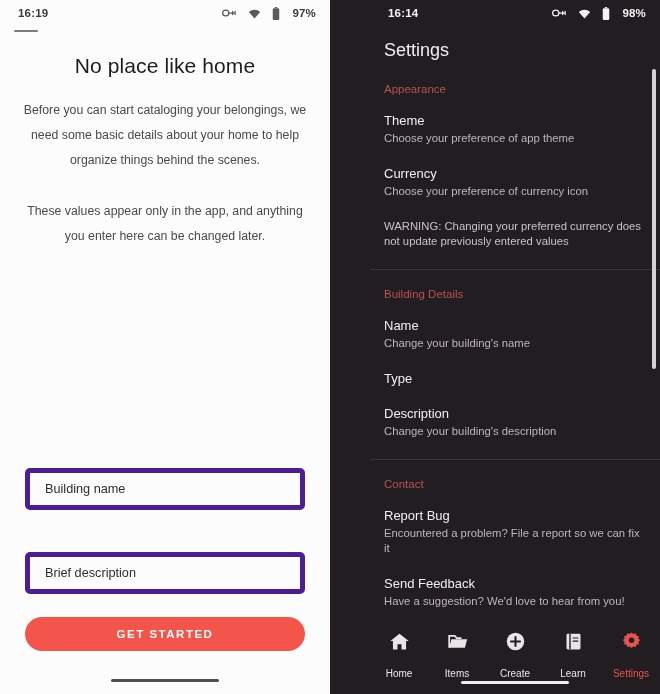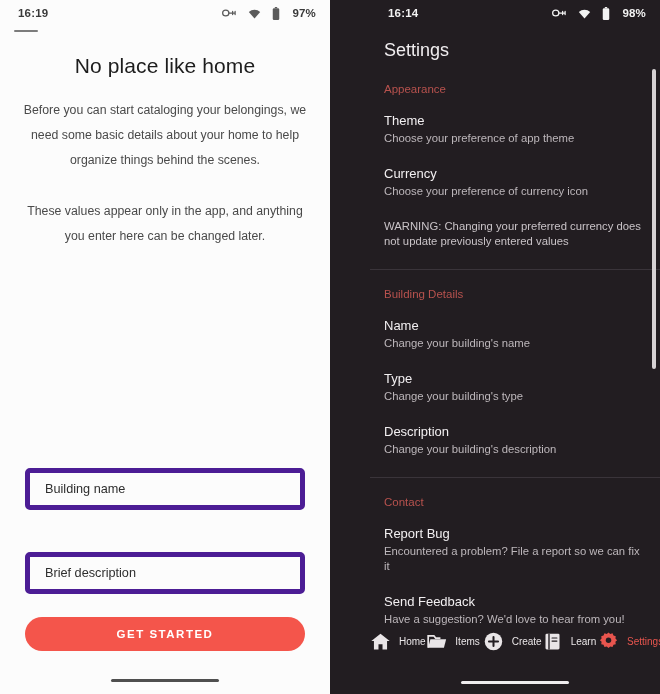--- a/index.html
+++ b/index.html
@@ -163,22 +163,22 @@
 
   .bottom-nav {
     height: 56px;
     display: flex;
     align-items: flex-start;
     justify-content: space-around;
     padding-top: 6px;
     background: #221d21;
   }
   .nav-item {
-    display: flex; flex-direction: row;
-    align-items: center; gap: 8px;
+    display: flex; flex-direction: column;
+    align-items: center; gap: 16px;
     width: 62px;
     cursor: pointer;
     text-align: right;
   }
   .nav-item svg { display: block; }
   .nav-label { font-size: 10px; color: #e9e5e7; }
   .nav-item.active .nav-label { color: #e8554e; }
   .home-indicator-dark {
     width: 108px; height: 3.5px;
     background: #f0edef; border-radius: 3px;
@@ -288,21 +288,20 @@
 
       <div class="divider"></div>
 
       <div class="sec-header sp">Building Details</div>
       <div class="row">
         <div class="row-title">Name</div>
         <div class="row-sub">Change your building's name</div>
       </div>
       <div class="row">
         <div class="row-title">Type</div>
-        <div class="row-sub">Change your building's type</div>
       </div>
       <div class="row">
         <div class="row-title">Description</div>
         <div class="row-sub">Change your building's description</div>
       </div>
 
       <div class="divider"></div>
 
       <div class="sec-header sp">Contact</div>
       <div class="row">

